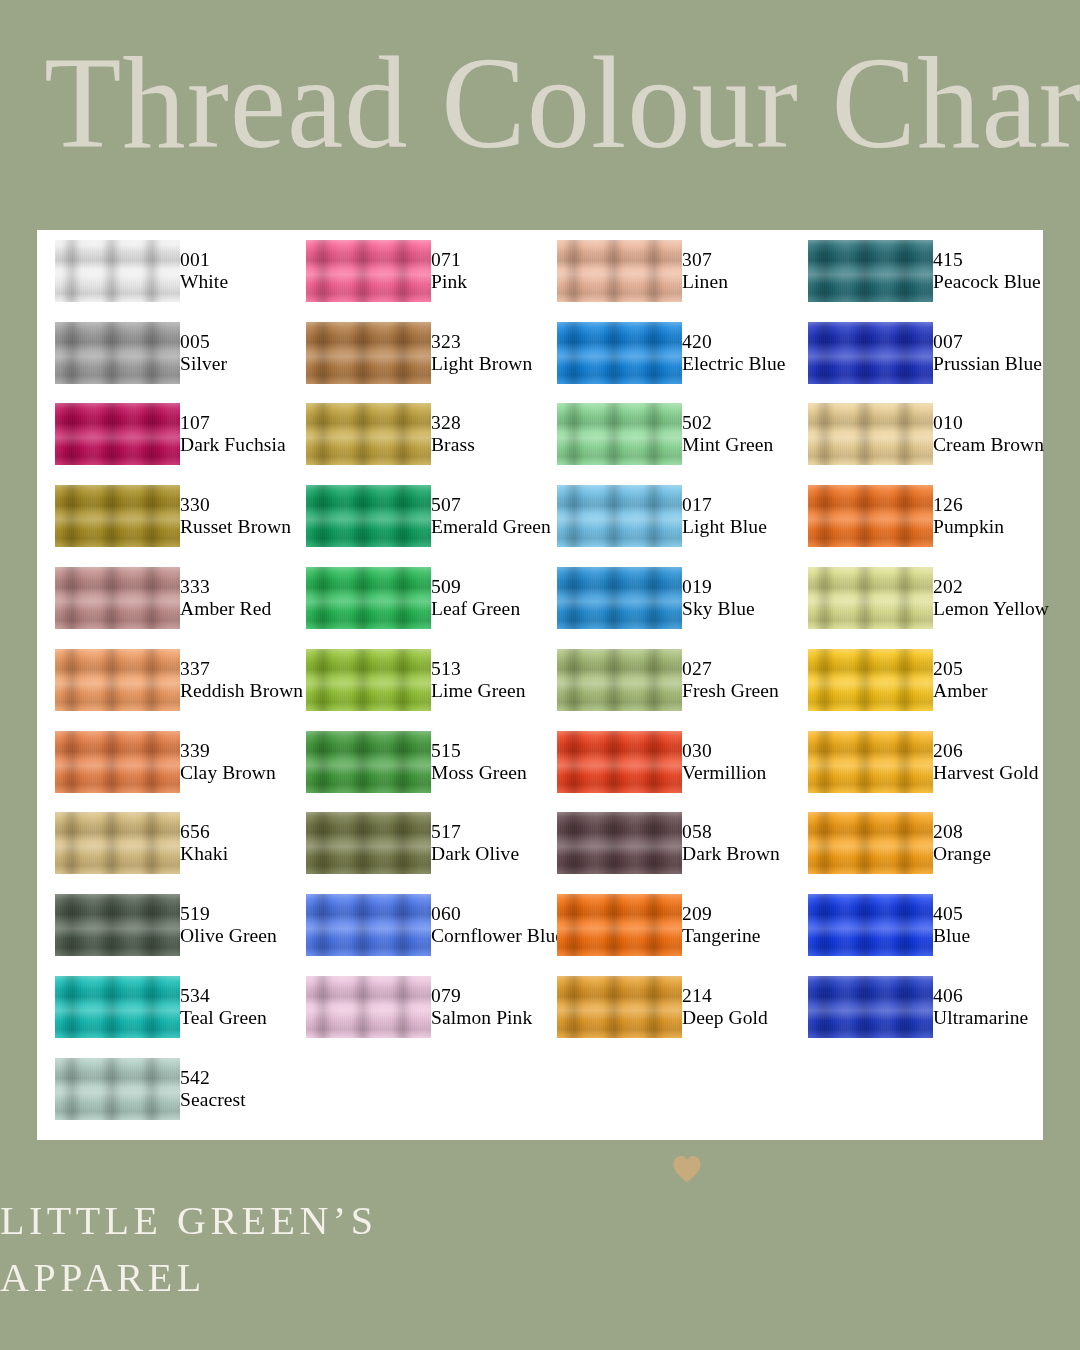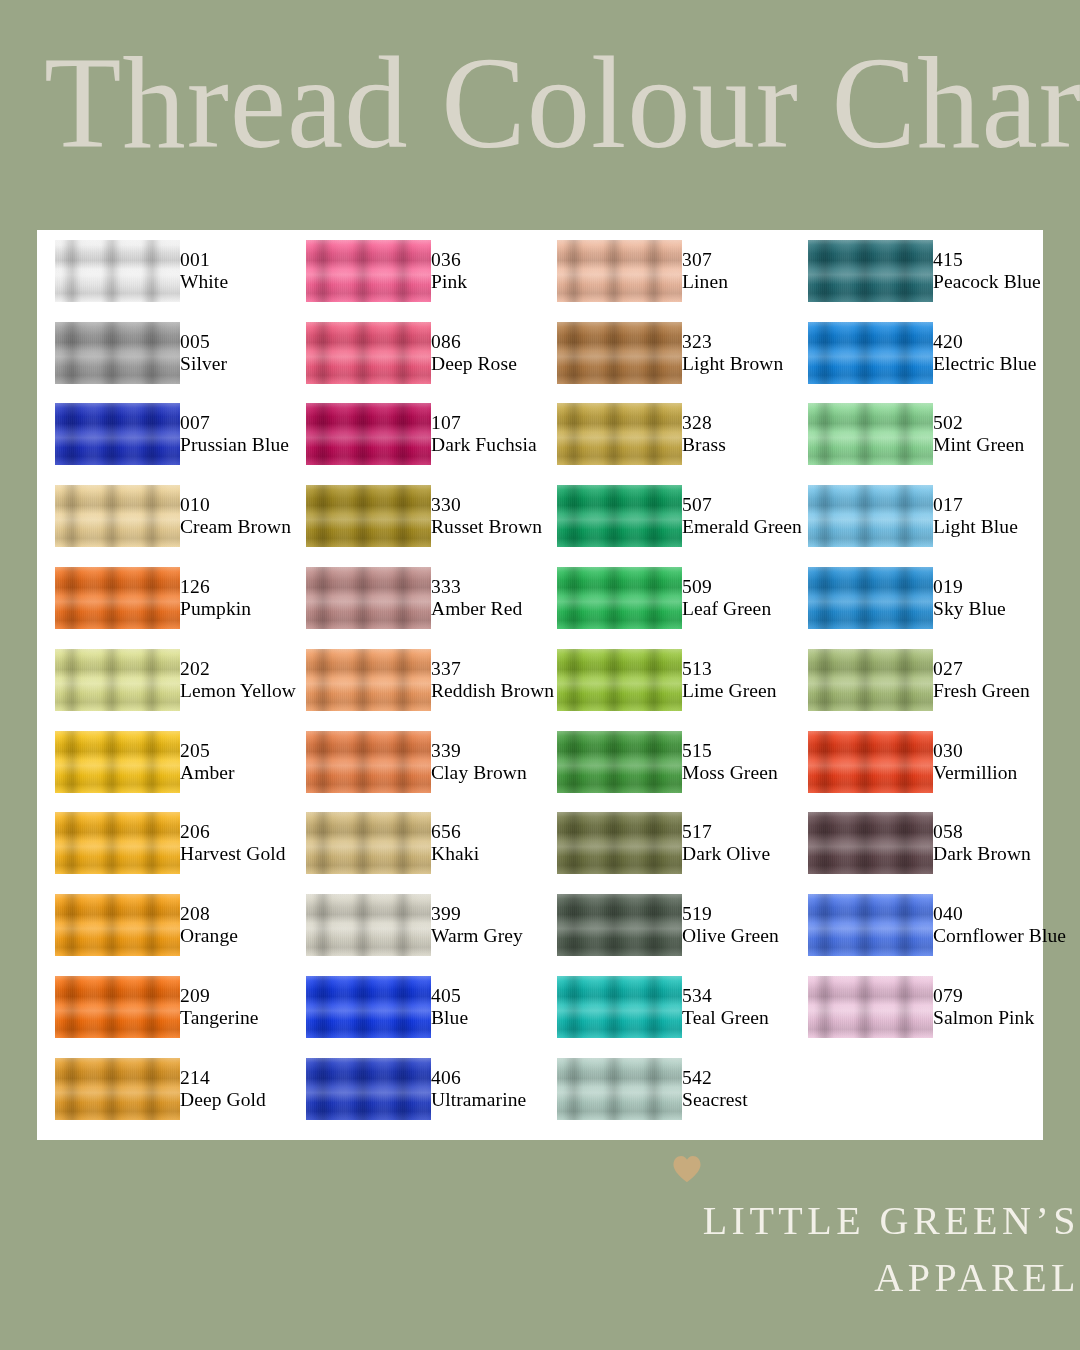--- a/index.html
+++ b/index.html
@@ -107,21 +107,21 @@
   }
   .label .code{display:block;letter-spacing:.3px;}
   .label .name{display:block;letter-spacing:.1px;}
   
   #heart{
     position:absolute;left:672px;top:1155px;
     width:30px;height:28px;
   }
   #brand{
     position:absolute;left:0;top:1192px;width:1080px;
-    text-align:right;
+    text-align:left;
     color:#f2f0e8;
     font-family:"Liberation Serif", serif;
     font-size:40px;line-height:57px;
     letter-spacing:4.5px;
     font-weight:400;
   }
   #brand .l1{display:block;}
   #brand .l2{display:block;}
 </style>
 </head>
@@ -146,21 +146,21 @@
       </div>
       <div class="cell">
         <div class="swatch">
           <div class="base" style="background: rgb(252, 95, 148);"></div>
           <div class="bands"></div>
           <div class="sheen"></div>
           <div class="bands2"></div>
           <div class="grain"></div>
         </div>
         <div class="label">
-          <span class="code">036</span>
+          <span class="code">071</span>
           <span class="name">Pink</span>
         </div>
       </div>
       <div class="cell">
         <div class="swatch">
           <div class="base" style="background: rgb(240, 183, 154);"></div>
           <div class="bands"></div>
           <div class="sheen"></div>
           <div class="bands2"></div>
           <div class="grain"></div>
@@ -191,33 +191,20 @@
           <div class="bands2"></div>
           <div class="grain"></div>
         </div>
         <div class="label">
           <span class="code">005</span>
           <span class="name">Silver</span>
         </div>
       </div>
       <div class="cell">
         <div class="swatch">
-          <div class="base" style="background: rgb(244, 86, 124);"></div>
-          <div class="bands"></div>
-          <div class="sheen"></div>
-          <div class="bands2"></div>
-          <div class="grain"></div>
-        </div>
-        <div class="label">
-          <span class="code">086</span>
-          <span class="name">Deep Rose</span>
-        </div>
-      </div>
-      <div class="cell">
-        <div class="swatch">
           <div class="base" style="background: rgb(179, 121, 63);"></div>
           <div class="bands"></div>
           <div class="sheen"></div>
           <div class="bands2"></div>
           <div class="grain"></div>
         </div>
         <div class="label">
           <span class="code">323</span>
           <span class="name">Light Brown</span>
         </div>
@@ -555,54 +542,41 @@
           <div class="bands2"></div>
           <div class="grain"></div>
         </div>
         <div class="label">
           <span class="code">208</span>
           <span class="name">Orange</span>
         </div>
       </div>
       <div class="cell">
         <div class="swatch">
-          <div class="base" style="background: rgb(217, 214, 199);"></div>
-          <div class="bands"></div>
-          <div class="sheen"></div>
-          <div class="bands2"></div>
-          <div class="grain"></div>
-        </div>
-        <div class="label">
-          <span class="code">399</span>
-          <span class="name">Warm Grey</span>
-        </div>
-      </div>
-      <div class="cell">
-        <div class="swatch">
           <div class="base" style="background: rgb(76, 91, 76);"></div>
           <div class="bands"></div>
           <div class="sheen"></div>
           <div class="bands2"></div>
           <div class="grain"></div>
         </div>
         <div class="label">
           <span class="code">519</span>
           <span class="name">Olive Green</span>
         </div>
       </div>
       <div class="cell">
         <div class="swatch">
           <div class="base" style="background: rgb(74, 118, 239);"></div>
           <div class="bands"></div>
           <div class="sheen"></div>
           <div class="bands2"></div>
           <div class="grain"></div>
         </div>
         <div class="label">
-          <span class="code">040</span>
+          <span class="code">060</span>
           <span class="name">Cornflower Blue</span>
         </div>
       </div>
       <div class="cell">
         <div class="swatch">
           <div class="base" style="background: rgb(250, 110, 8);"></div>
           <div class="bands"></div>
           <div class="sheen"></div>
           <div class="bands2"></div>
           <div class="grain"></div>

